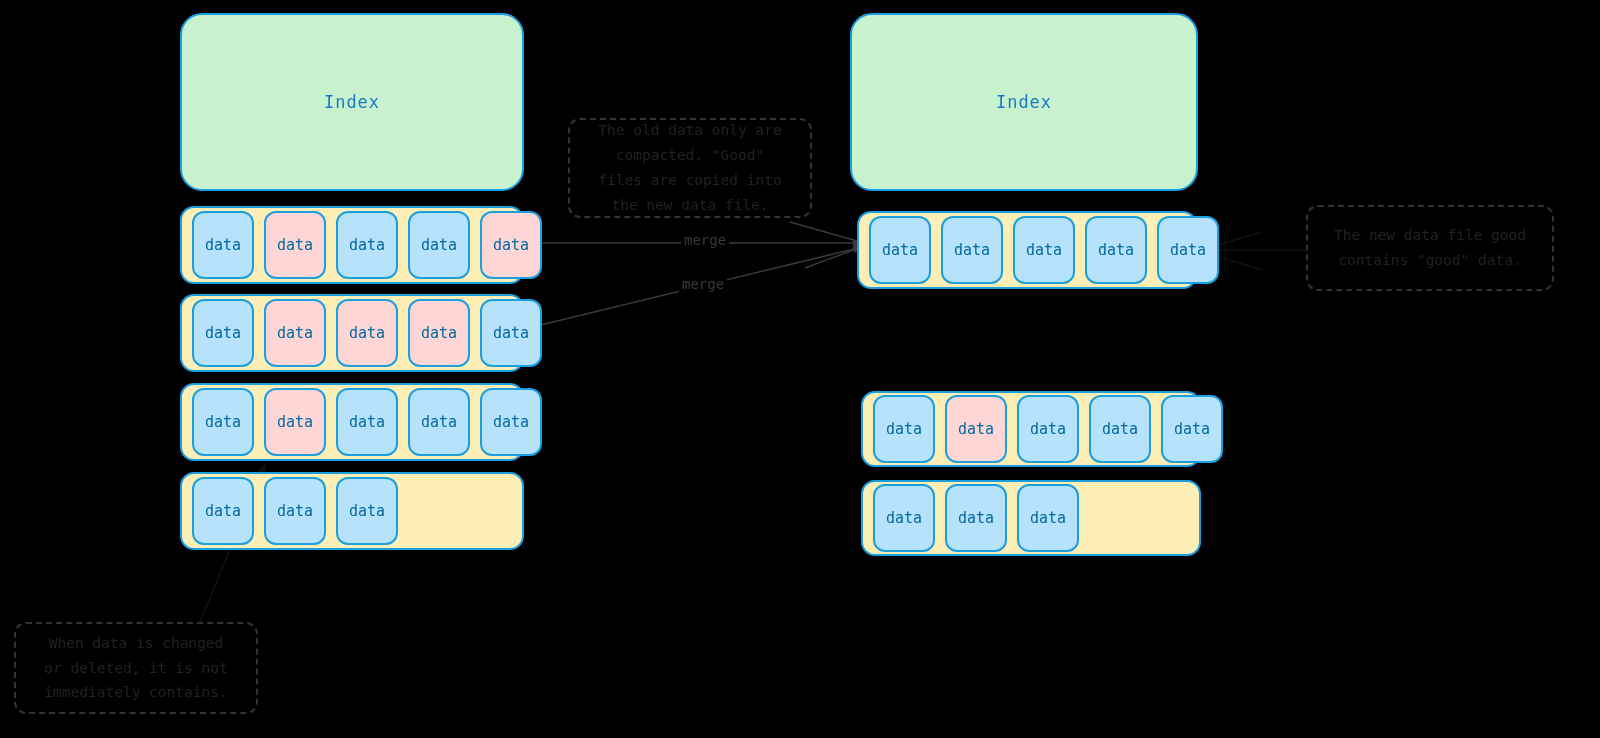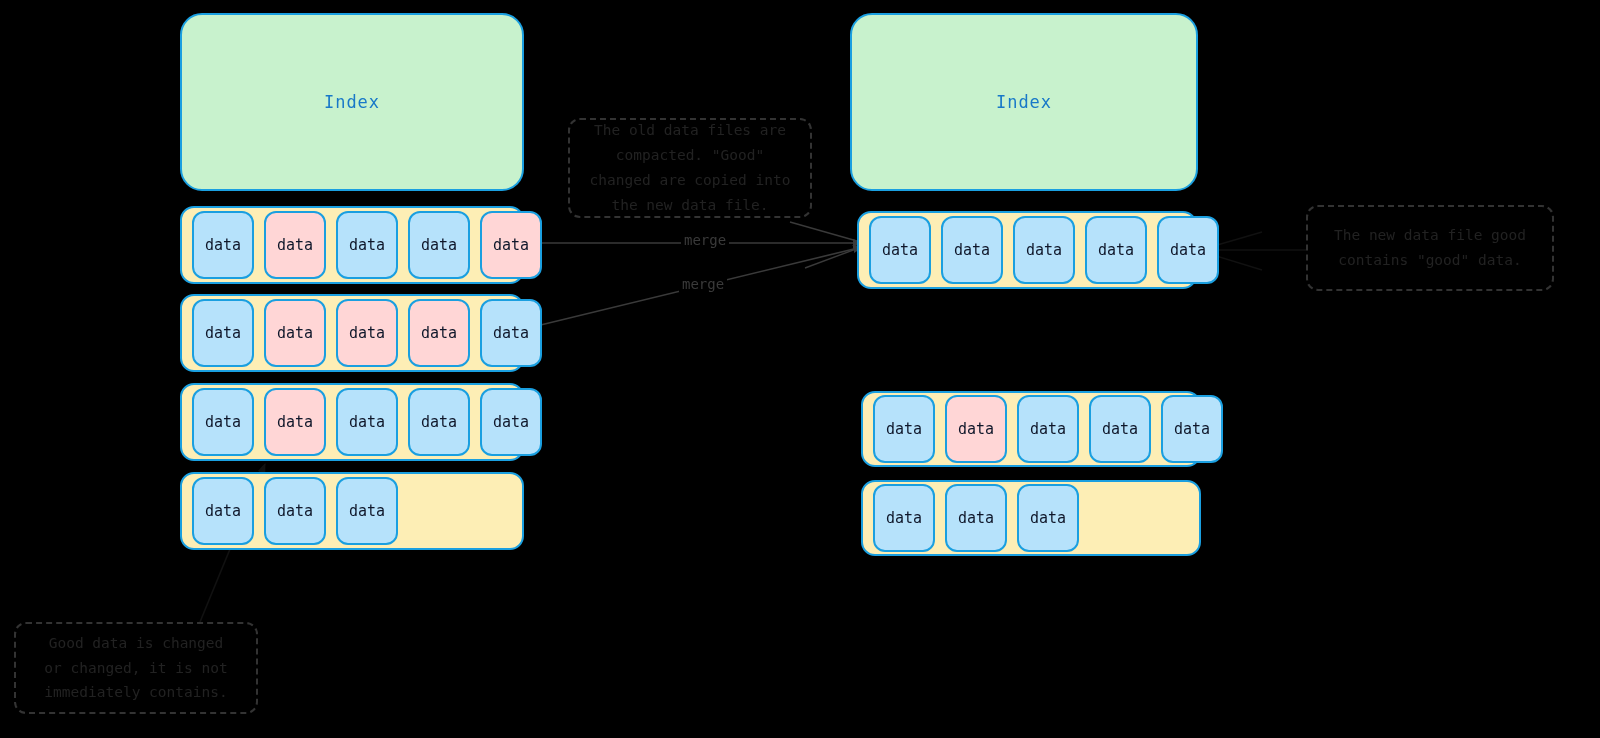--- a/index.html
+++ b/index.html
@@ -29,21 +29,21 @@
     border-radius:14px;
     display:flex;align-items:center;
     padding:0 10px;
     gap:10px;
   }
   .cell{
     width:62px;height:68px;
     border:2px solid #1a9fe0;
     border-radius:12px;
     display:flex;align-items:center;justify-content:center;
-    color:#0f172a;font-size:15px;
+    color:#0369a1;font-size:15px;
     font-family:"DejaVu Sans Mono","Liberation Mono",monospace;
     box-sizing:border-box;
     flex:0 0 auto;
   }
   .cell.good{background:#b6e2fb;}
   .cell.stale{background:#ffd6d6;}
 
   
   .note{
     border:2px dashed #333;
@@ -217,30 +217,30 @@
       </div>
       <div class="cell good">
         <span>data</span>
       </div>
     </div>
 
   <div class="abs edge-label" style="left:660px;top:232px;">merge</div>
   <div class="abs edge-label" style="left:658px;top:276px;">merge</div>
 
   <div class="abs note" style="left:568px;top:118px;width:244px;height:100px;">
-    <span>The old data files are</span>
+    <span>The old data only are</span>
     <span>compacted. "Good"</span>
-    <span>changed are copied into</span>
+    <span>files are copied into</span>
     <span>the new data file.</span>
   </div>
 
   <div class="abs note" style="left:1306px;top:205px;width:248px;height:86px;">
     <span>The new data file good</span>
     <span>contains "good" data.</span>
   </div>
 
   <div class="abs note" style="left:14px;top:622px;width:244px;height:92px;">
-    <span>Good data is changed</span>
-    <span>or changed, it is not</span>
+    <span>When data is changed</span>
+    <span>or deleted, it is not</span>
     <span>immediately contains.</span>
   </div>
 
 </div>
 
 </body></html>

